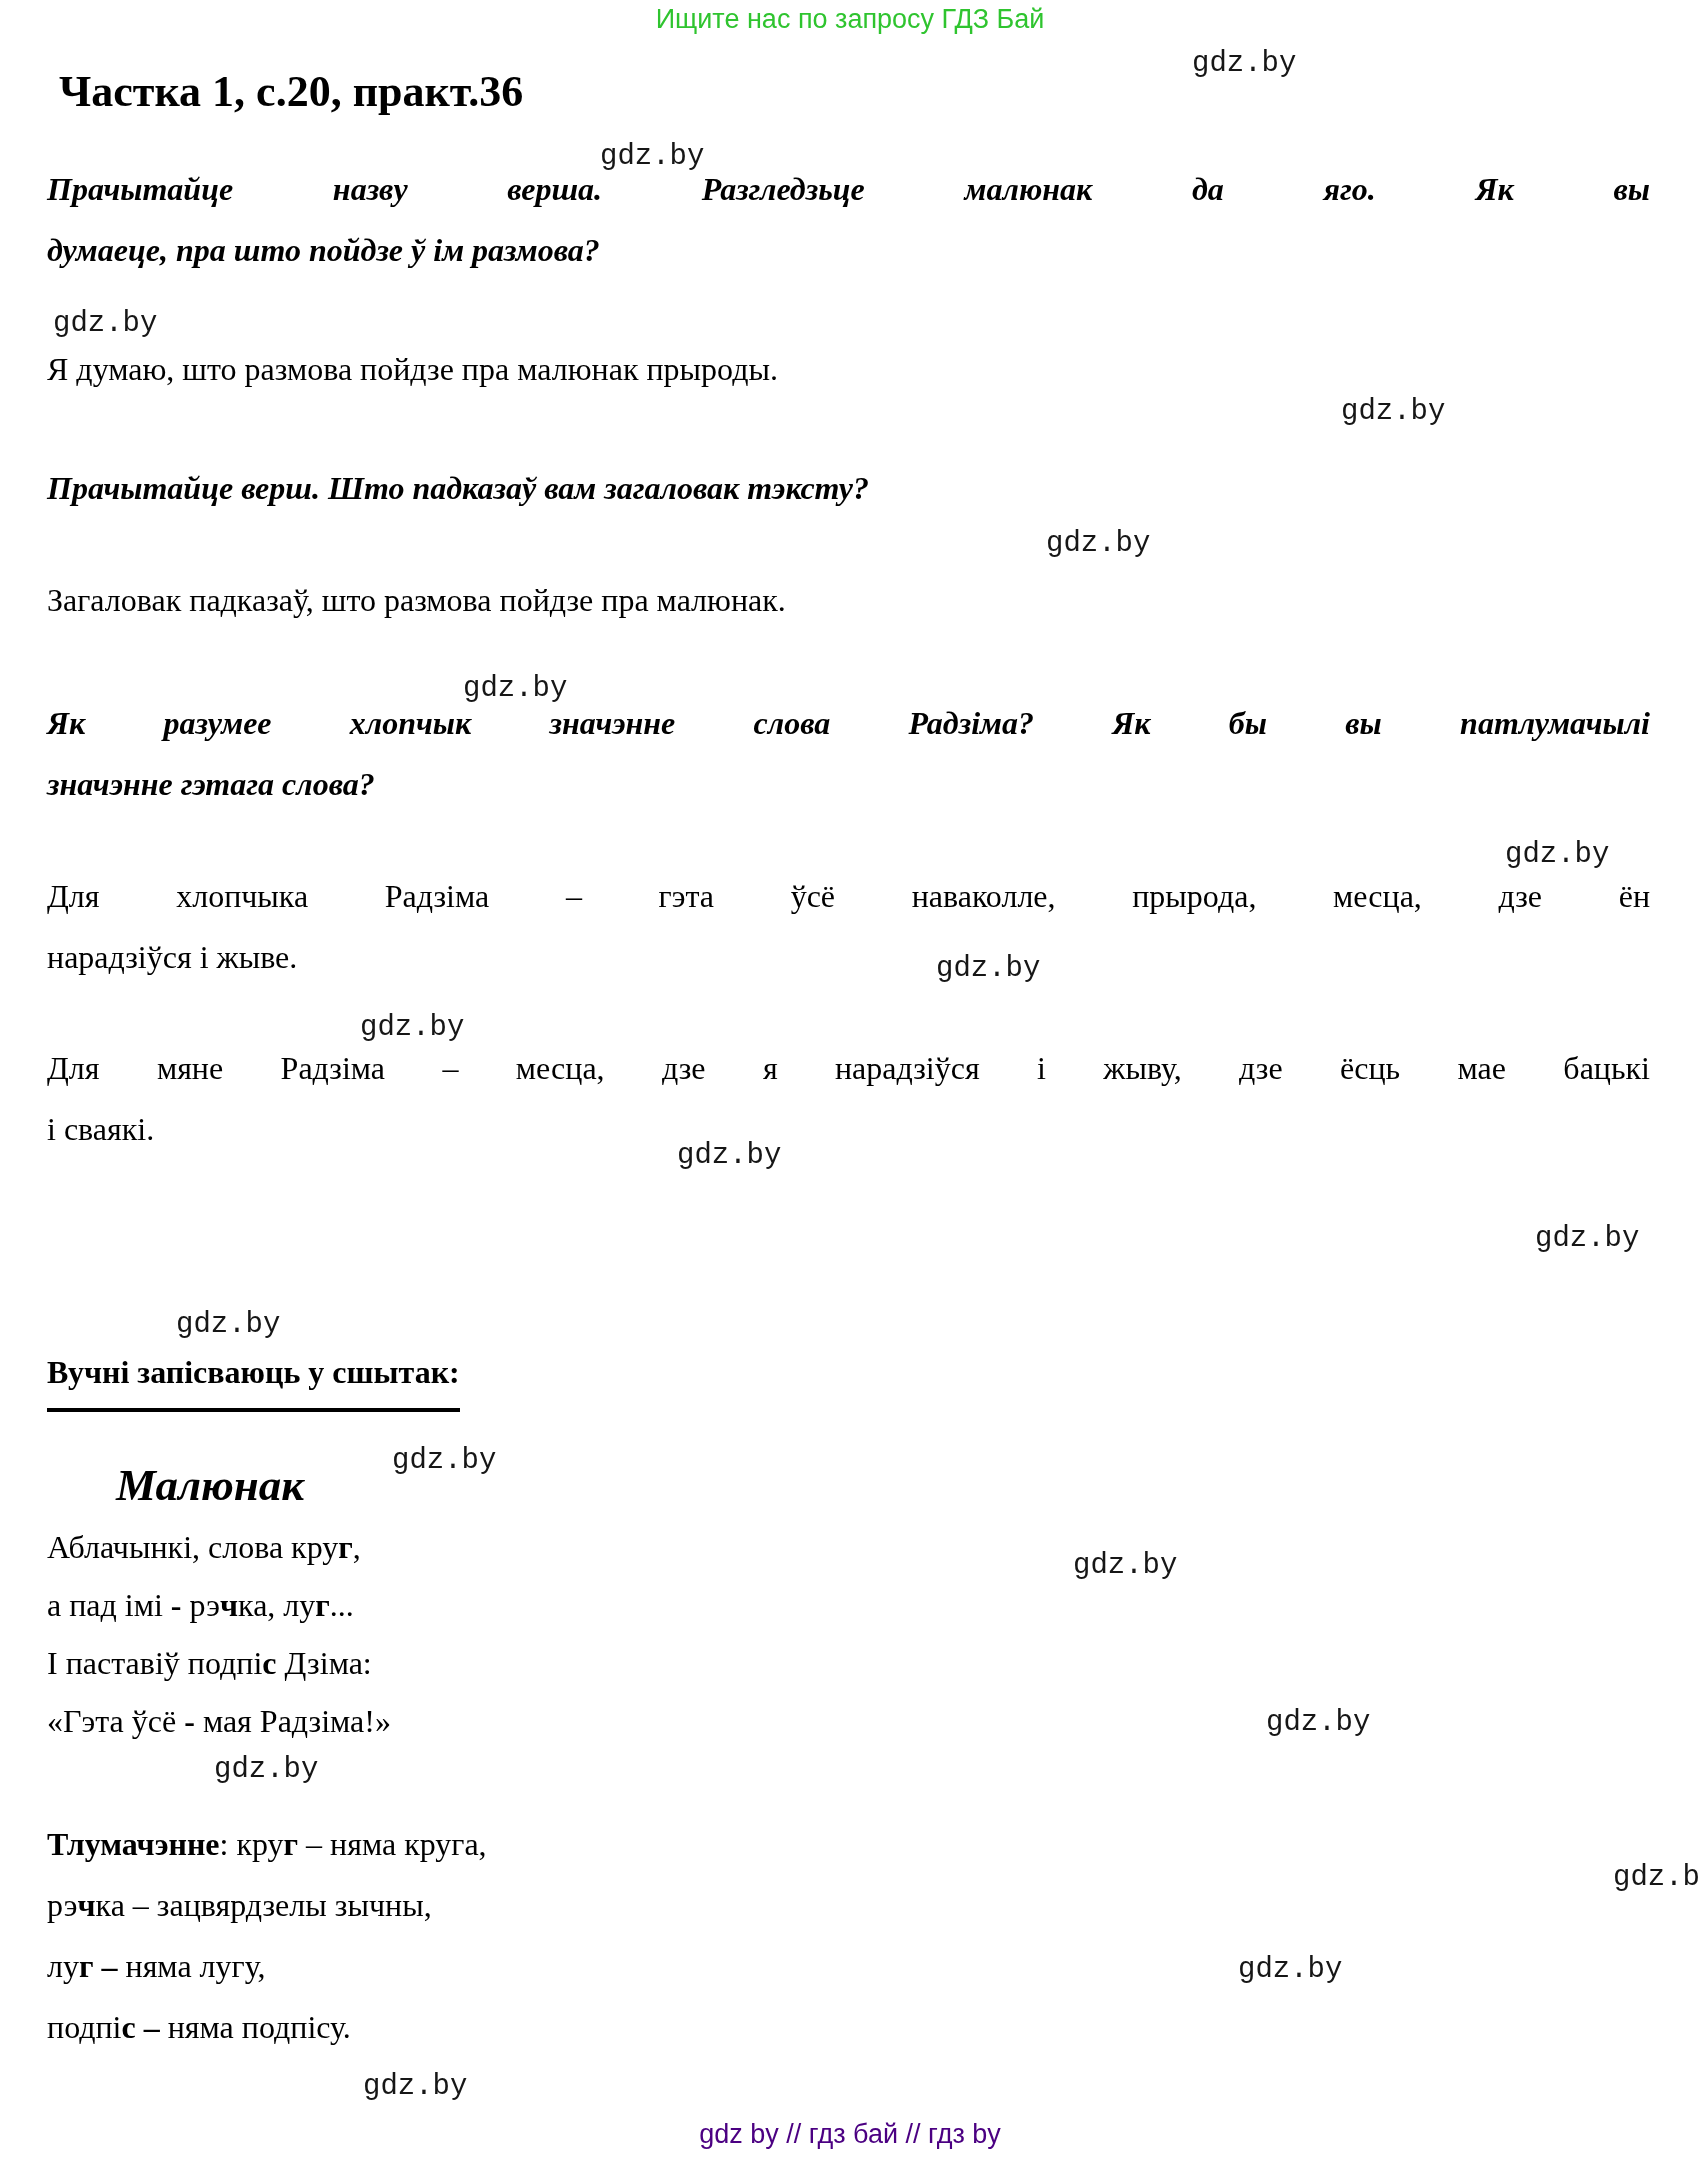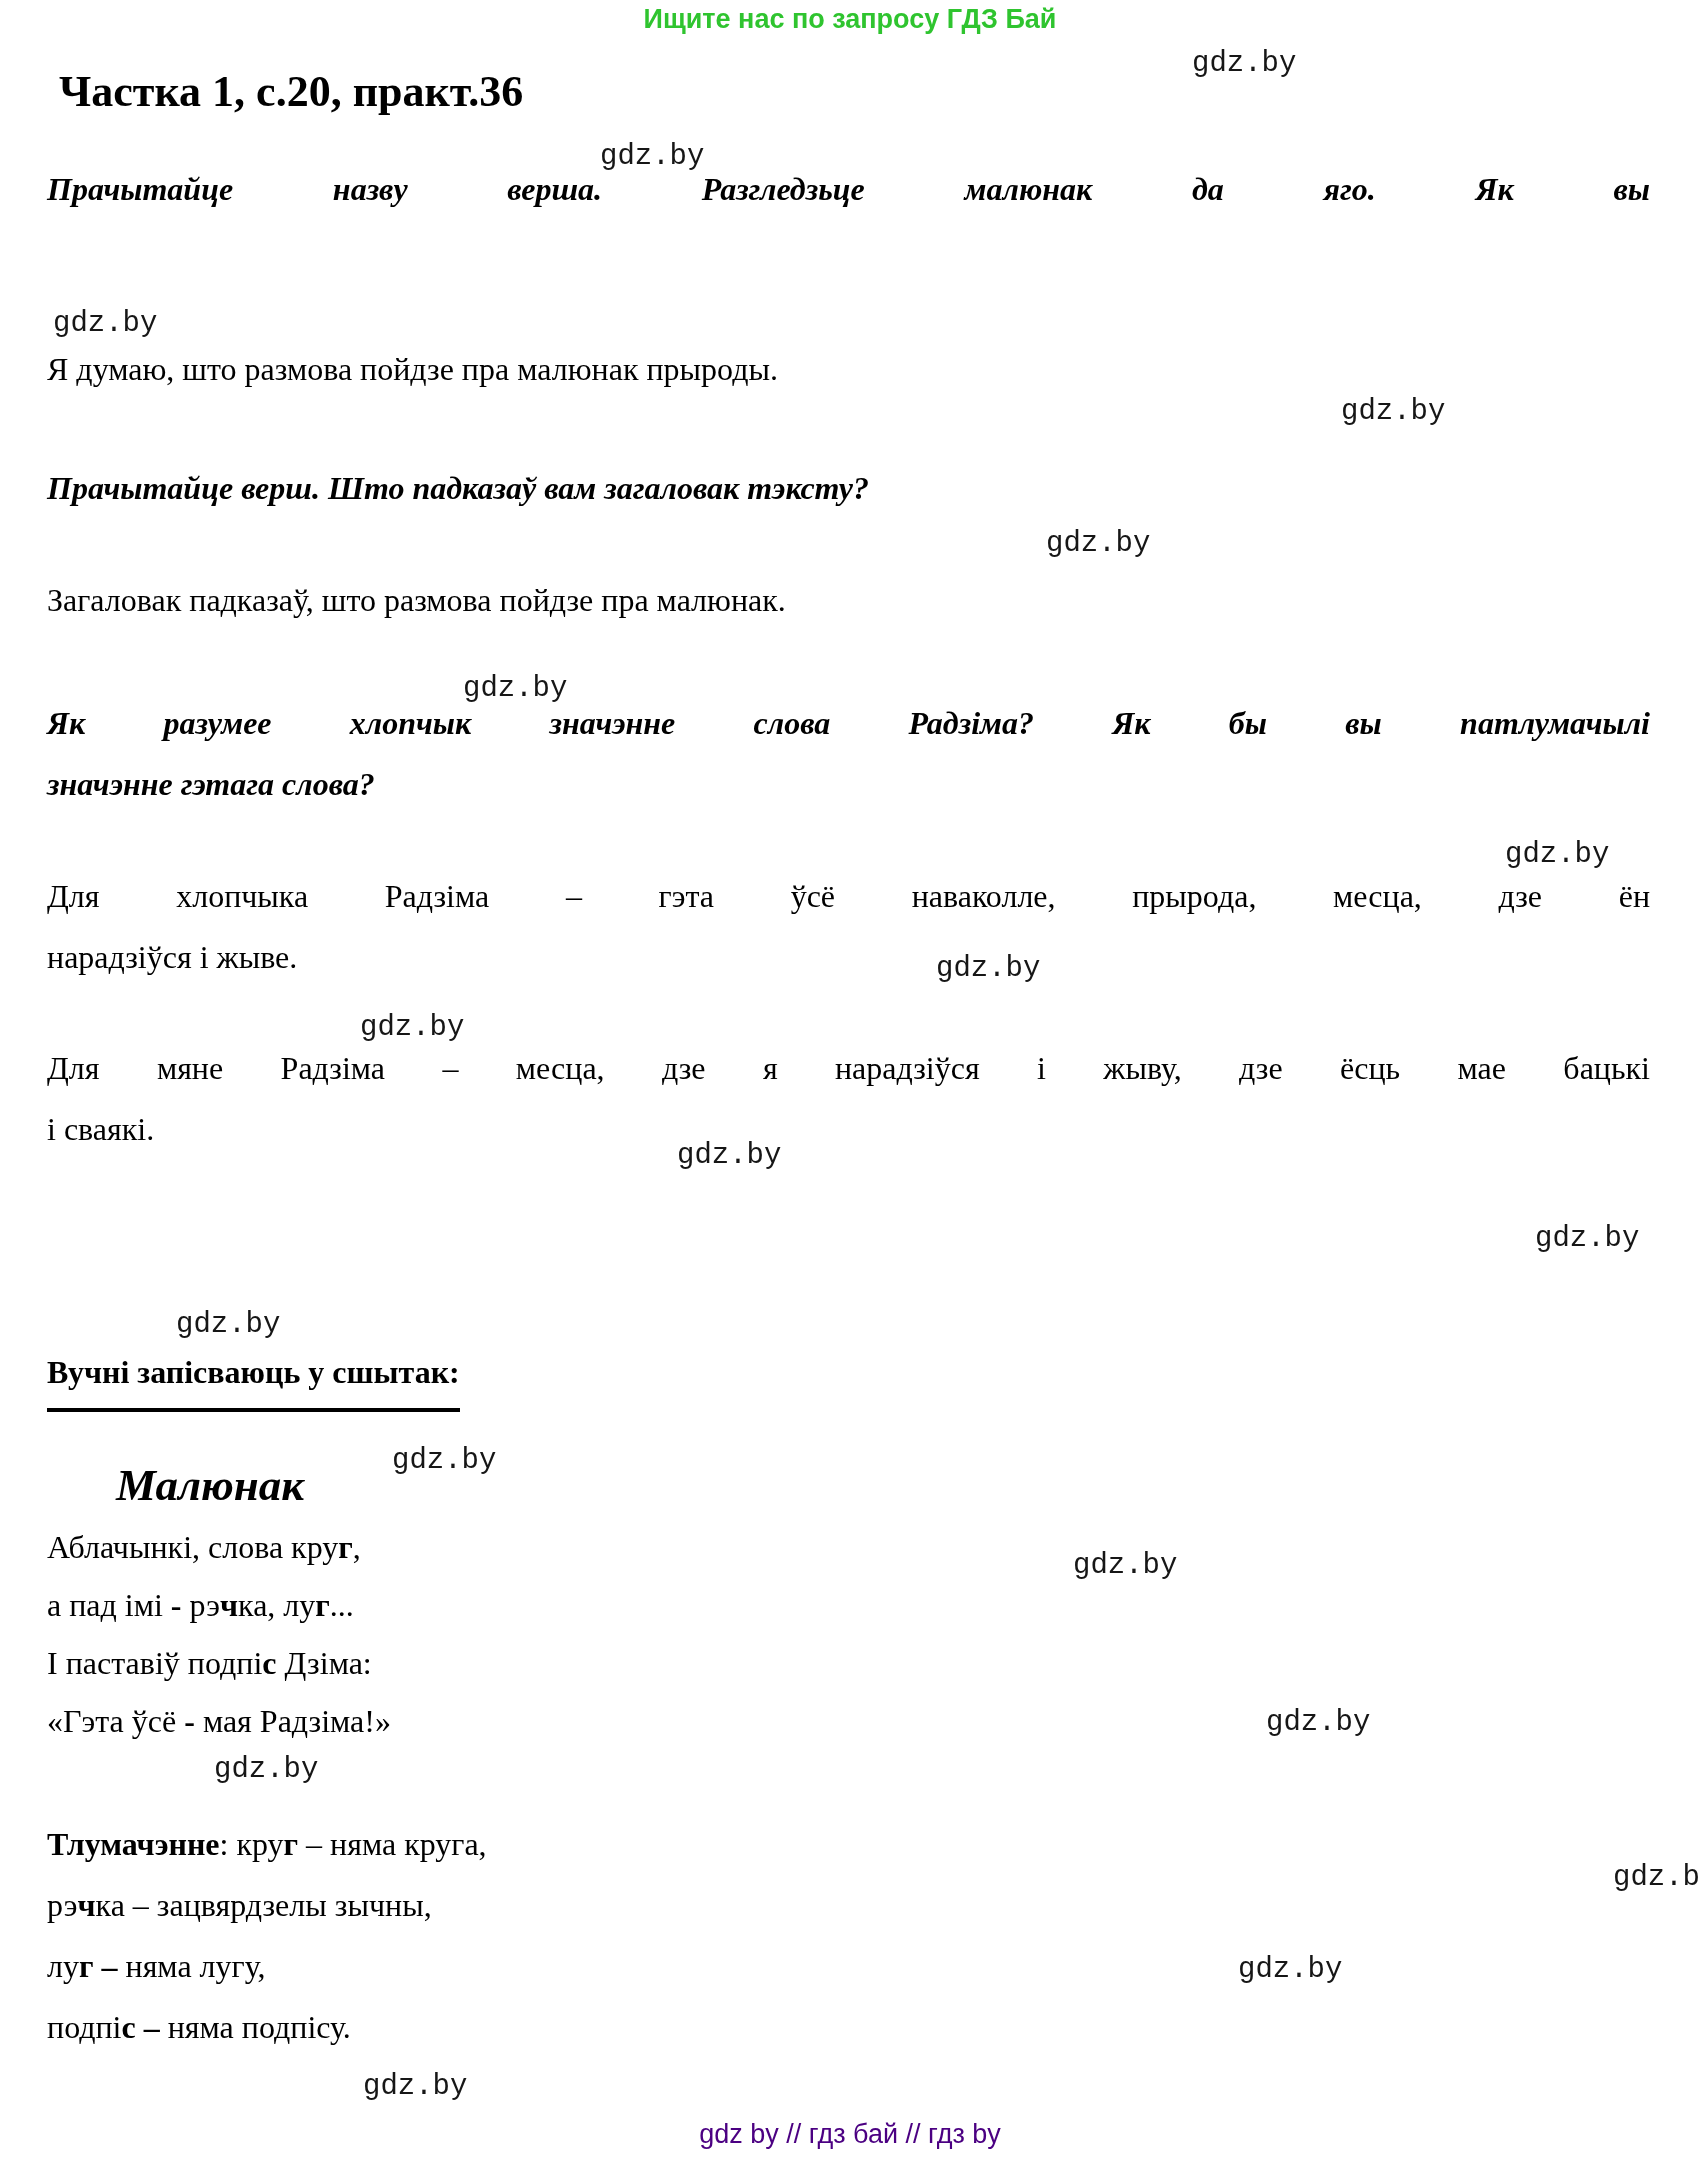--- a/index.html
+++ b/index.html
@@ -12,21 +12,21 @@
     color: #000000;
     overflow: hidden;
   }
   .banner {
     position: absolute;
     top: 3.5px; left: 0;
     width: 100%;
     text-align: center;
     font-family: "Liberation Sans", sans-serif;
     font-size: 27px;
-    font-weight: bold;
+    font-weight: normal;
   }
   .heading {
     position: absolute;
     top: 49px; left: 47px;
     margin: 12px;
     font-size: 44px;
     line-height: 61px;
     font-weight: bold;
   }
   .block {
@@ -76,20 +76,21 @@
 <body>
 
 <div class="page">
 
   <div class="banner" style="color: rgb(47, 196, 47);">Ищите нас по запросу ГДЗ Бай</div>
 
   <h1 class="heading">Частка 1, с.20, практ.36</h1>
 
   <div class="block q" style="top:159px">
     <div class="line just">Прачытайце назву верша. Разгледзьце малюнак да яго. Як вы</div>
+    <div class="line">думаеце, пра што пойдзе ў ім размова?</div>
   </div>
 
   <div class="block" style="top:339px">
     <div class="line">Я думаю, што размова пойдзе пра малюнак прыроды.</div>
   </div>
 
   <div class="block q" style="top:458px">
     <div class="line">Прачытайце верш. Што падказаў вам загаловак тэксту?</div>
   </div>
 

